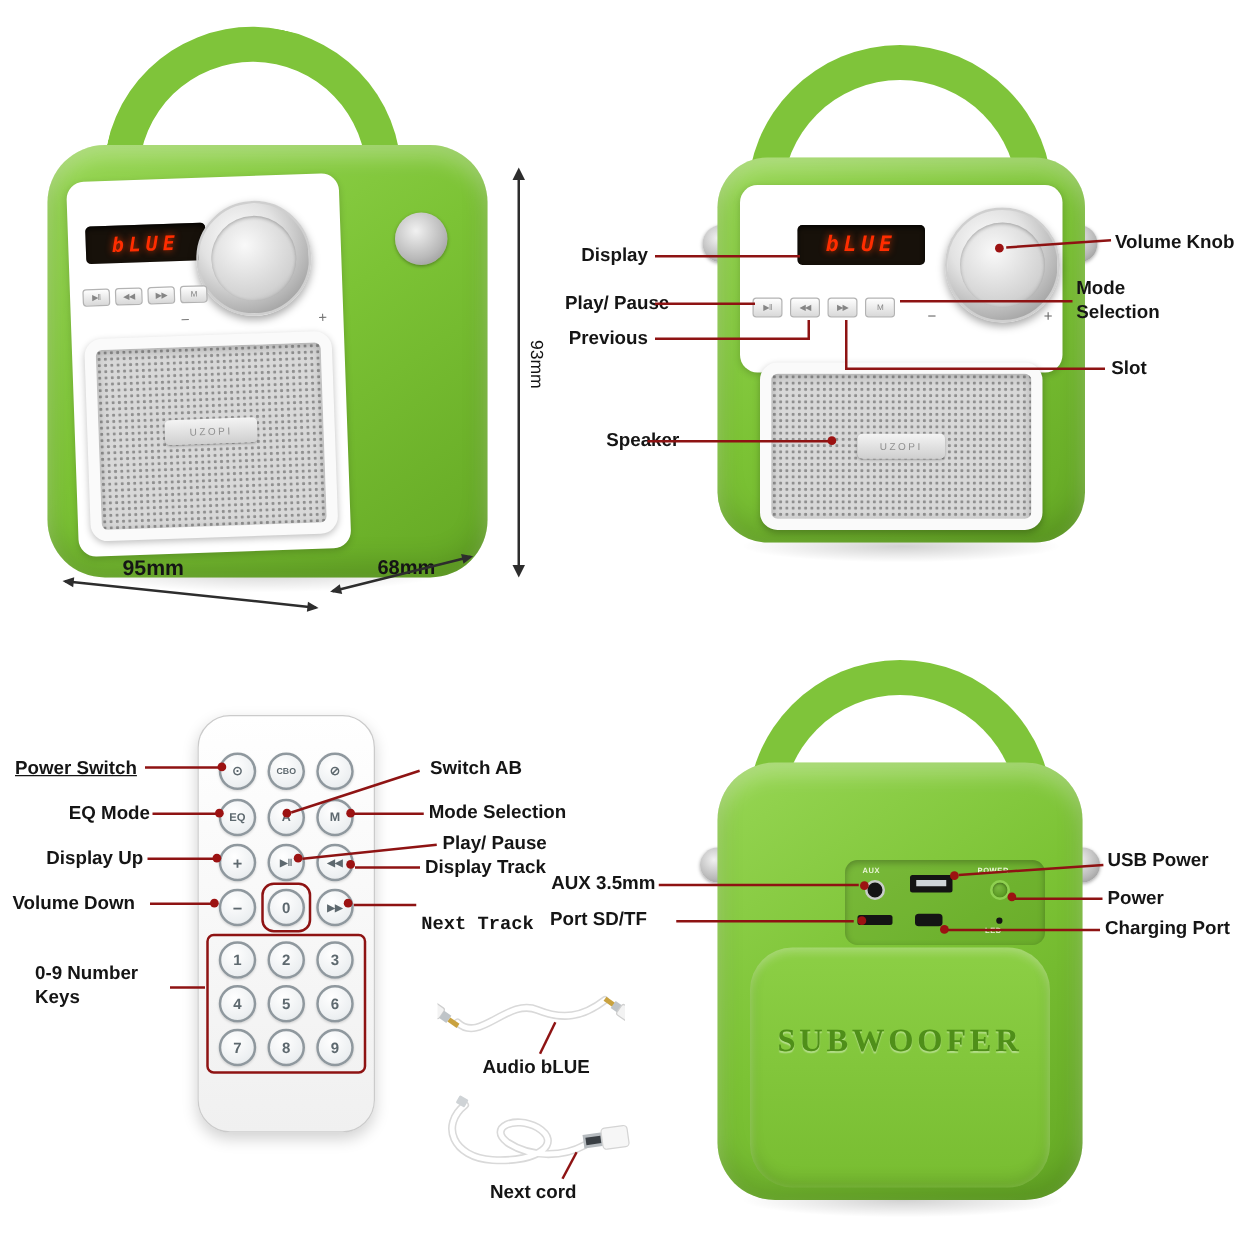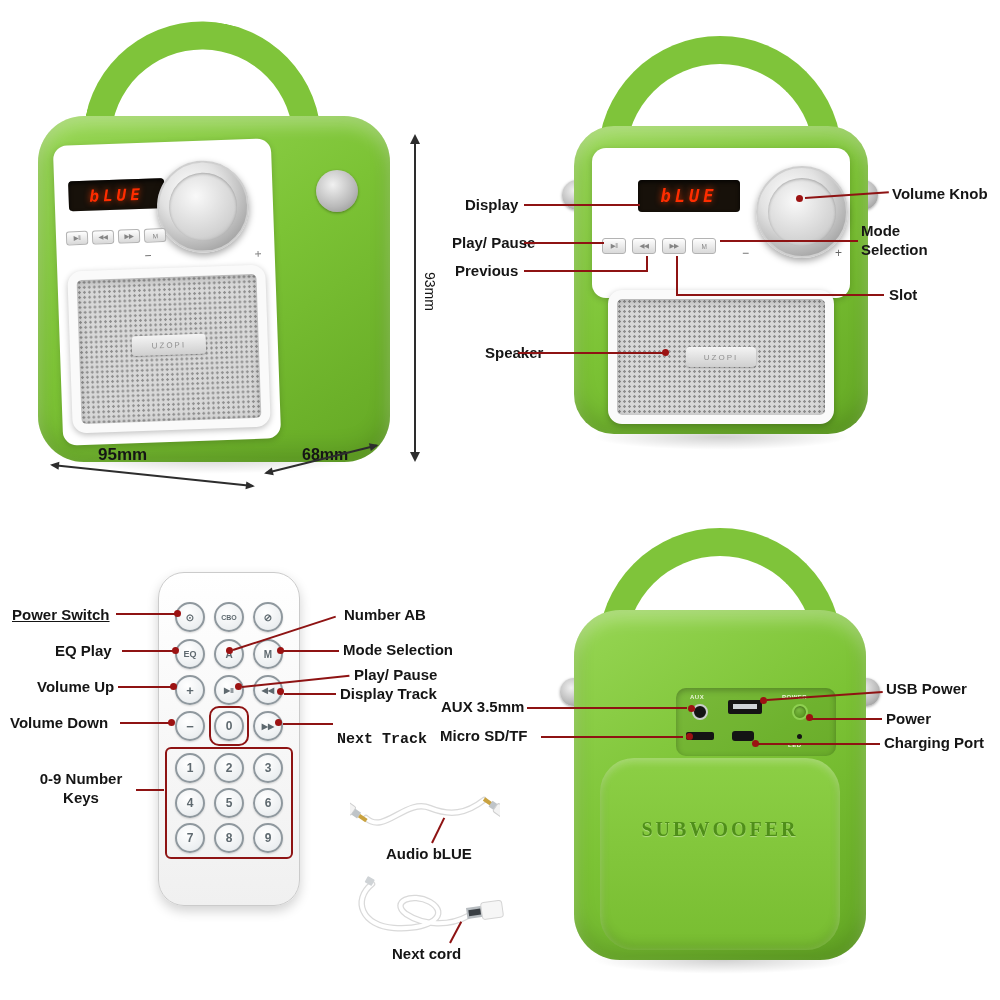--- a/index.html
+++ b/index.html
@@ -1,21 +1,21 @@
 <!DOCTYPE html>
 <html><head>
 <meta charset="utf-8">
 <style>
   * { margin:0; padding:0; box-sizing:border-box; }
   html,body { background:#fff; }
   body { font-family:"Liberation Sans", sans-serif; }
   .canvas { position:relative; width:1000px; height:1000px; background:#fff; overflow:hidden; }
   .abs { position:absolute; }
   .lbl { position:absolute; font-weight:700; font-size:15px; color:#151515; white-space:nowrap; }
-  .lbl.wrap { white-space:normal; text-align:center; line-height:1.25; }
+  .lbl.wrap { white-space:normal; text-align:left; line-height:1.25; }
   .cl { position:absolute; height:2px; background:#8e1313; transform-origin:left center; }
   .cv { position:absolute; width:2px; background:#8e1313; }
   .cdot { position:absolute; width:7px; height:7px; border-radius:50%; background:#9c1212; }
   .shadow { position:absolute; background:radial-gradient(ellipse at center, rgba(0,0,0,.18), rgba(0,0,0,0) 70%); border-radius:50%; }
   .handle { position:absolute; border:28px solid #7fc43a; border-bottom:none; border-radius:130px 130px 0 0; }
   .bodyg { position:absolute; background:linear-gradient(145deg,#97d654 0%, #7cc335 48%, #64a824 100%); border-radius:46px;
            box-shadow: inset 0 10px 16px rgba(255,255,255,.28), inset 0 -12px 22px rgba(0,0,0,.14); }
   .panel { position:absolute; background:#fff; border-radius:14px; box-shadow:0 2px 6px rgba(0,0,0,.18); }
   .display { position:absolute; background:#17110a; border-radius:4px; color:#ff2d00; font-family:"DejaVu Sans Mono", monospace;
              font-weight:700; font-style:italic; letter-spacing:4px; display:flex; align-items:center; justify-content:center;
@@ -148,35 +148,35 @@
   <div class="rkey" style="left:253px;top:788px;font-size:12px;">6</div>
   <div class="rkey" style="left:175px;top:823px;font-size:12px;">7</div>
   <div class="rkey" style="left:214px;top:823px;font-size:12px;">8</div>
   <div class="rkey" style="left:253px;top:823px;font-size:12px;">9</div>
   <div class="redbox" style="left:209px;top:706px;width:40px;height:40px;border-radius:10px;"></div>
   <div class="redbox" style="left:165px;top:747px;width:128px;height:112px;border-radius:6px;"></div>
 
   <div class="lbl" style="left:12px;top:606px;text-decoration:underline;">Power Switch</div>
   <div class="cl" style="left:116px;top:613px;width:62px;"></div>
   <div class="cdot" style="left:174px;top:610px;"></div>
-  <div class="lbl" style="left:55px;top:642px;">EQ Play</div>
+  <div class="lbl" style="left:55px;top:642px;">EQ Mode</div>
   <div class="cl" style="left:122px;top:650px;width:54px;"></div>
   <div class="cdot" style="left:172px;top:647px;"></div>
-  <div class="lbl" style="left:37px;top:678px;">Volume Up</div>
+  <div class="lbl" style="left:37px;top:678px;">Display Up</div>
   <div class="cl" style="left:118px;top:686px;width:56px;"></div>
   <div class="cdot" style="left:170px;top:683px;"></div>
   <div class="lbl" style="left:10px;top:714px;">Volume Down</div>
   <div class="cl" style="left:120px;top:722px;width:52px;"></div>
   <div class="cdot" style="left:168px;top:719px;"></div>
   <div class="lbl wrap" style="left:28px;top:770px;width:106px;">0-9 Number Keys</div>
   <div class="cl" style="left:136px;top:789px;width:28px;"></div>
 
   <div class="cdot" style="left:226px;top:647px;"></div>
   <div class="cl" style="left:233px;top:649px;width:108px;transform:rotate(-18deg);"></div>
-  <div class="lbl" style="left:344px;top:606px;">Number AB</div>
+  <div class="lbl" style="left:344px;top:606px;">Switch AB</div>
   <div class="cdot" style="left:277px;top:647px;"></div>
   <div class="cl" style="left:283px;top:650px;width:56px;"></div>
   <div class="lbl" style="left:343px;top:641px;">Mode Selection</div>
   <div class="cdot" style="left:235px;top:683px;"></div>
   <div class="cl" style="left:242px;top:686px;width:108px;transform:rotate(-6deg);"></div>
   <div class="lbl" style="left:354px;top:666px;">Play/ Pause</div>
   <div class="cdot" style="left:277px;top:688px;"></div>
   <div class="cl" style="left:284px;top:693px;width:52px;"></div>
   <div class="lbl" style="left:340px;top:685px;">Display Track</div>
   <div class="cdot" style="left:275px;top:719px;"></div>
@@ -226,27 +226,27 @@
   <div class="port" style="left:686px;top:732px;width:28px;height:8px;border-radius:2px;"></div>
   <div class="port" style="left:728px;top:700px;width:34px;height:14px;border-radius:2px;">
     <div class="abs" style="left:5px;top:4px;width:24px;height:5px;background:#cfd4d8;"></div>
   </div>
   <div class="port" style="left:732px;top:731px;width:22px;height:10px;border-radius:3px;"></div>
   <div class="mark" style="left:782px;top:694px;">POWER</div>
   <div class="abs" style="left:792px;top:704px;width:16px;height:16px;border-radius:50%;background:radial-gradient(circle at 40% 35%, #7ab940, #4d8c16);border:2px solid #8fd051;box-shadow:inset 0 1px 2px rgba(0,0,0,.3);"></div>
   <div class="port" style="left:797px;top:734px;width:5px;height:5px;border-radius:50%;"></div>
   <div class="mark" style="left:788px;top:742px;">LED</div>
   <div class="abs" style="left:600px;top:758px;width:240px;height:192px;background:linear-gradient(#8ccf45,#78bd31);border-radius:34px;box-shadow:inset 0 3px 8px rgba(255,255,255,.3), inset 0 -6px 12px rgba(0,0,0,.12);">
-    <div class="abs" style="left:0;top:60px;width:100%;text-align:center;font-family:'Liberation Serif', serif;font-weight:700;font-size:20px;letter-spacing:3px;color:#4f8f19;text-shadow:0 1px 1px rgba(255,255,255,.4);">SUBWOOFER</div>
+    <div class="abs" style="left:0;top:60px;width:100%;text-align:center;font-family:'Liberation Serif', serif;font-weight:700;font-size:26px;letter-spacing:3px;color:#4f8f19;text-shadow:0 1px 1px rgba(255,255,255,.4);">SUBWOOFER</div>
   </div>
 
   <div class="lbl" style="left:441px;top:698px;">AUX 3.5mm</div>
   <div class="cl" style="left:527px;top:707px;width:160px;"></div>
   <div class="cdot" style="left:688px;top:705px;"></div>
-  <div class="lbl" style="left:440px;top:727px;">Micro SD/TF</div>
+  <div class="lbl" style="left:440px;top:727px;">Port SD/TF</div>
   <div class="cl" style="left:541px;top:736px;width:142px;"></div>
   <div class="cdot" style="left:686px;top:733px;"></div>
   <div class="cdot" style="left:760px;top:697px;"></div>
   <div class="cl" style="left:767px;top:699px;width:116px;transform:rotate(-4deg);"></div>
   <div class="lbl" style="left:886px;top:680px;">USB Power</div>
   <div class="cdot" style="left:806px;top:714px;"></div>
   <div class="cl" style="left:812px;top:718px;width:70px;"></div>
   <div class="lbl" style="left:886px;top:710px;">Power</div>
   <div class="cdot" style="left:752px;top:740px;"></div>
   <div class="cl" style="left:758px;top:743px;width:122px;"></div>

